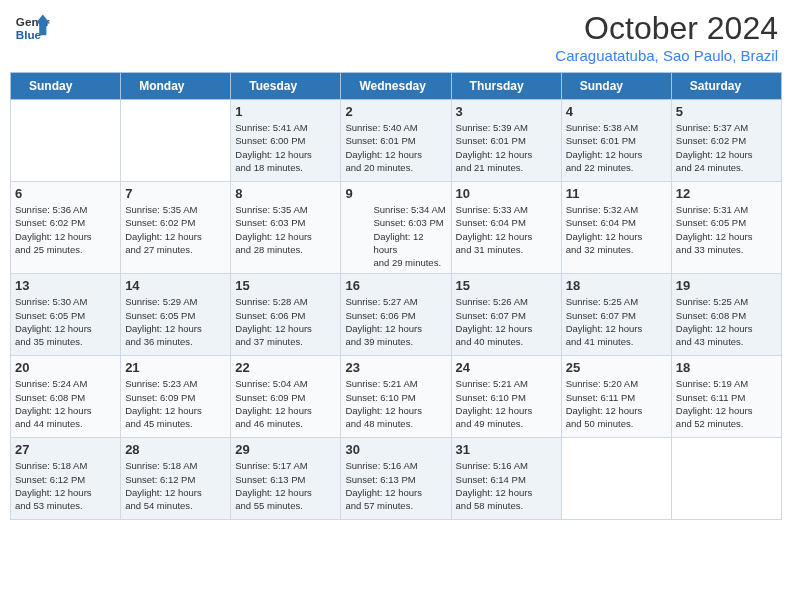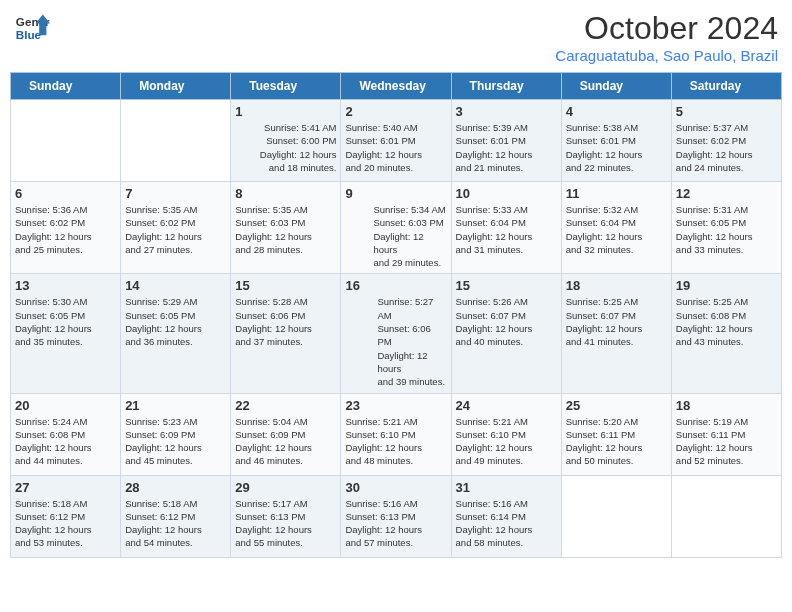--- a/index.html
+++ b/index.html
@@ -111,21 +111,21 @@
         <th>Sunday</th>
         <th>Saturday</th>
       </tr>
   </thead>
   <tbody id="calendar-body">
   <tr>
         <td class="empty-cell"></td>
         <td class="empty-cell"></td>
         <td>
           <span class="day-number">1</span>
-          <div class="cell-content" style="white-space: pre-line; text-align: right;">Sunrise: 5:41 AM
+          <div class="cell-content" style="white-space: pre-line;">Sunrise: 5:41 AM
 Sunset: 6:00 PM
 Daylight: 12 hours
 and 18 minutes.</div>
         </td>
         <td>
           <span class="day-number">2</span>
           <div class="cell-content" style="white-space: pre-line;">Sunrise: 5:40 AM
 Sunset: 6:01 PM
 Daylight: 12 hours
 and 20 minutes.</div>
@@ -220,21 +220,21 @@
         </td>
         <td>
           <span class="day-number">15</span>
           <div class="cell-content" style="white-space: pre-line;">Sunrise: 5:28 AM
 Sunset: 6:06 PM
 Daylight: 12 hours
 and 37 minutes.</div>
         </td>
         <td>
           <span class="day-number">16</span>
-          <div class="cell-content" style="white-space: pre-line; margin-left: 32px;">Sunrise: 5:27 AM
+          <div class="cell-content" style="white-space: pre-line;">Sunrise: 5:27 AM
 Sunset: 6:06 PM
 Daylight: 12 hours
 and 39 minutes.</div>
         </td>
         <td>
           <span class="day-number">15</span>
           <div class="cell-content" style="white-space: pre-line;">Sunrise: 5:26 AM
 Sunset: 6:07 PM
 Daylight: 12 hours
 and 40 minutes.</div>

